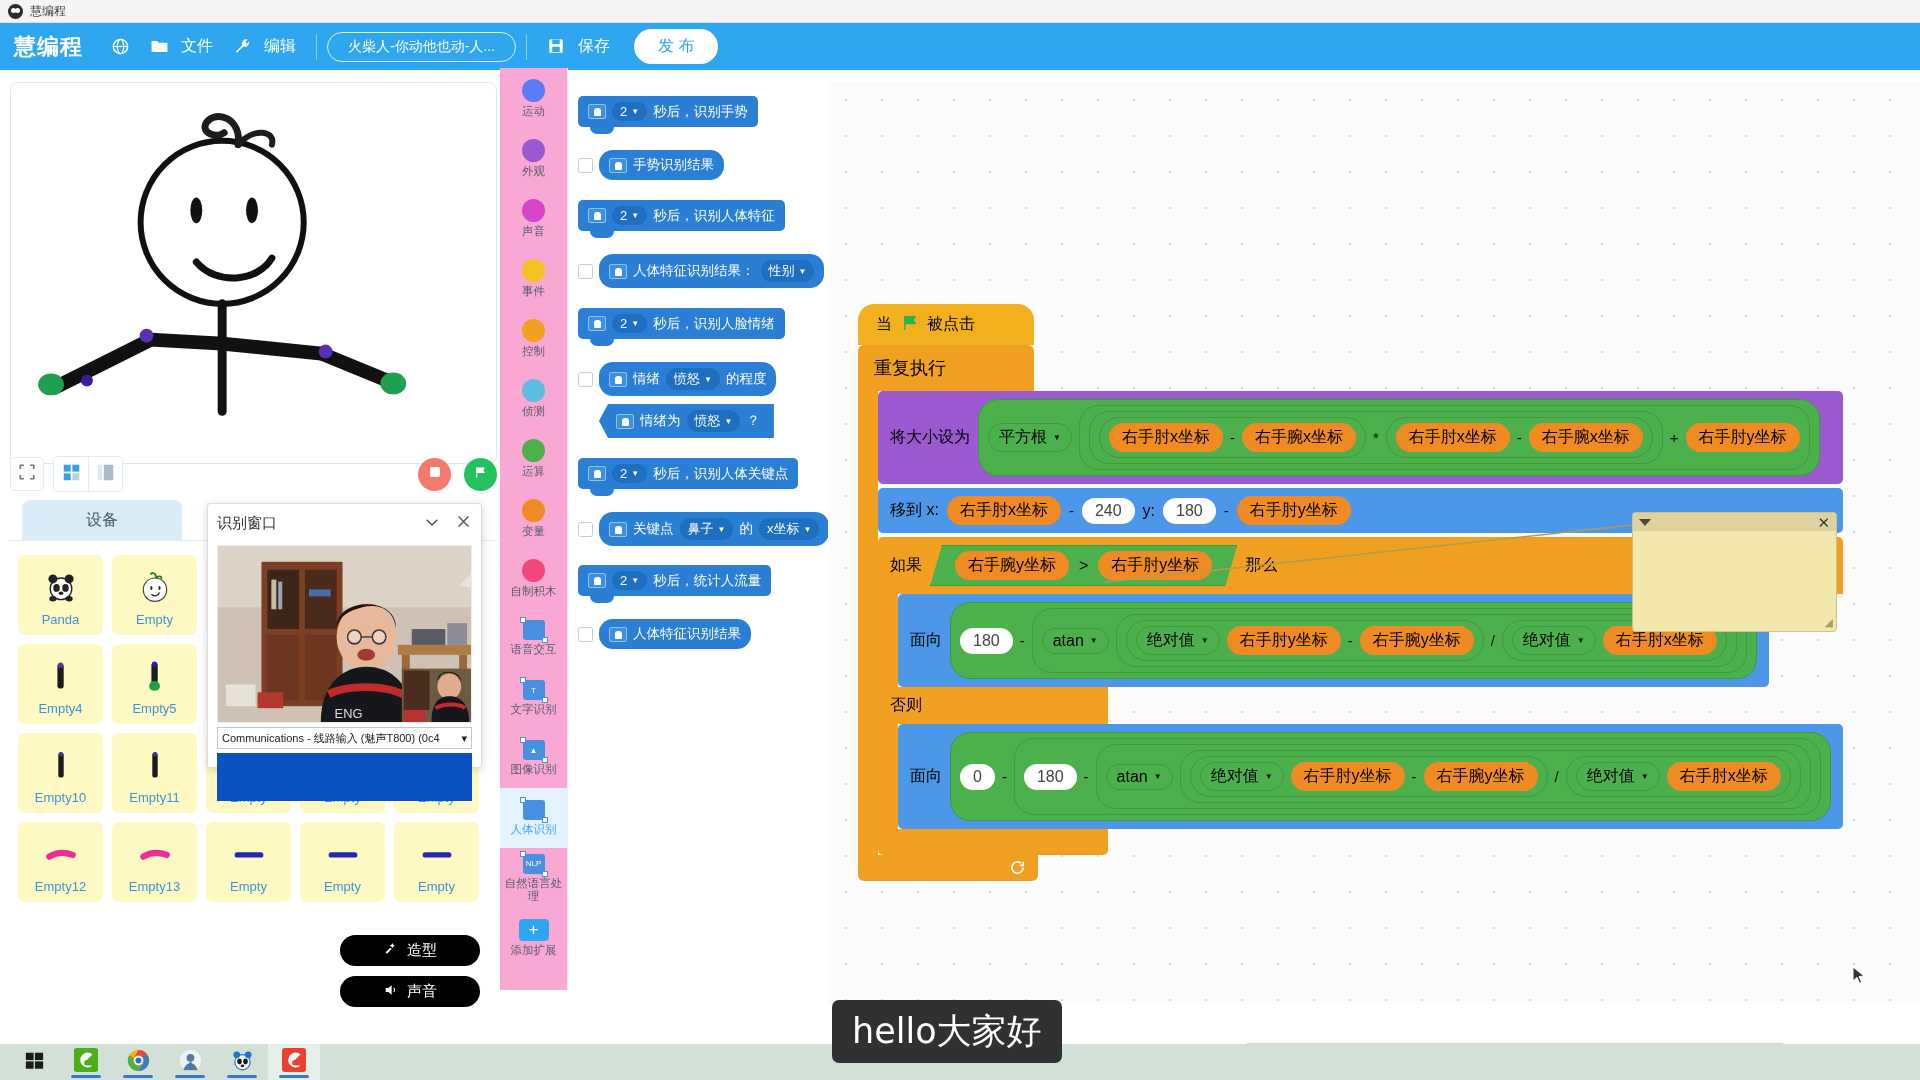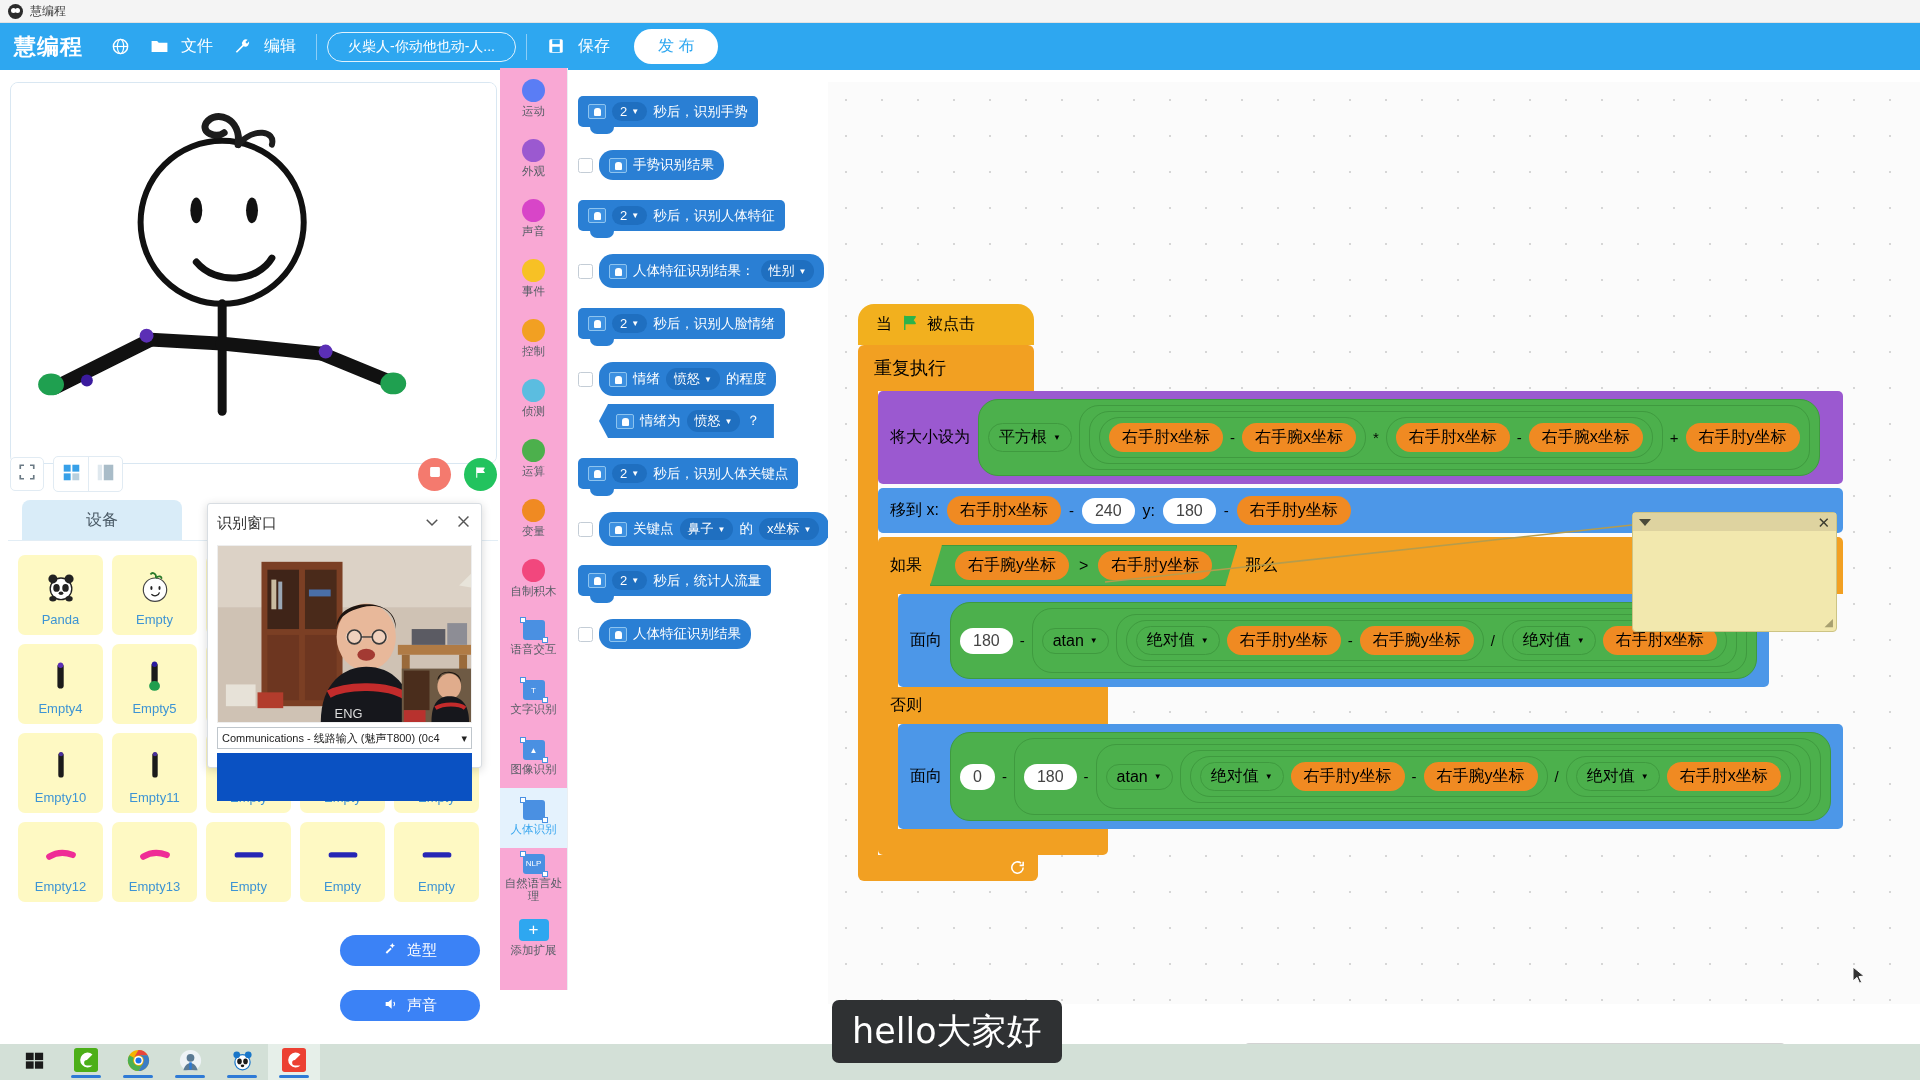--- a/index.html
+++ b/index.html
@@ -115,23 +115,23 @@
   .recog-select{
     margin:4px 9px 0 9px;height:22px;border:1px solid #bfc6cc;background:#fff;
     font-size:11px;color:#222;display:flex;align-items:center;padding:0 4px;cursor:pointer;
   }
   .recog-select .cv{flex:1;overflow:hidden;white-space:nowrap;text-overflow:ellipsis;}
   .recog-bar{margin:4px 9px 0 9px;height:48px;background:#0a51c2;}
 
   
   .cs-btns{position:absolute;left:340px;top:935px;width:140px;z-index:41;}
   .cs-btn{
-    height:31px;border-radius:16px;background:#3b82f6;color:#fff;
+    height:31px;border-radius:16px;background:#000000;color:#fff;
     display:flex;align-items:center;justify-content:center;gap:8px;
-    font-size:15px;cursor:pointer;margin-bottom:24px;
+    font-size:15px;cursor:pointer;margin-bottom:10px;
   }
 
   
   .cat-col{
     position:absolute;left:500px;top:68px;width:68px;height:922px;
     background:#f9a8d4;border-right:1px solid #eaeff3;overflow:hidden;
   }
   .cat{
     height:60px;display:flex;flex-direction:column;align-items:center;justify-content:center;
     cursor:pointer;gap:3px;

